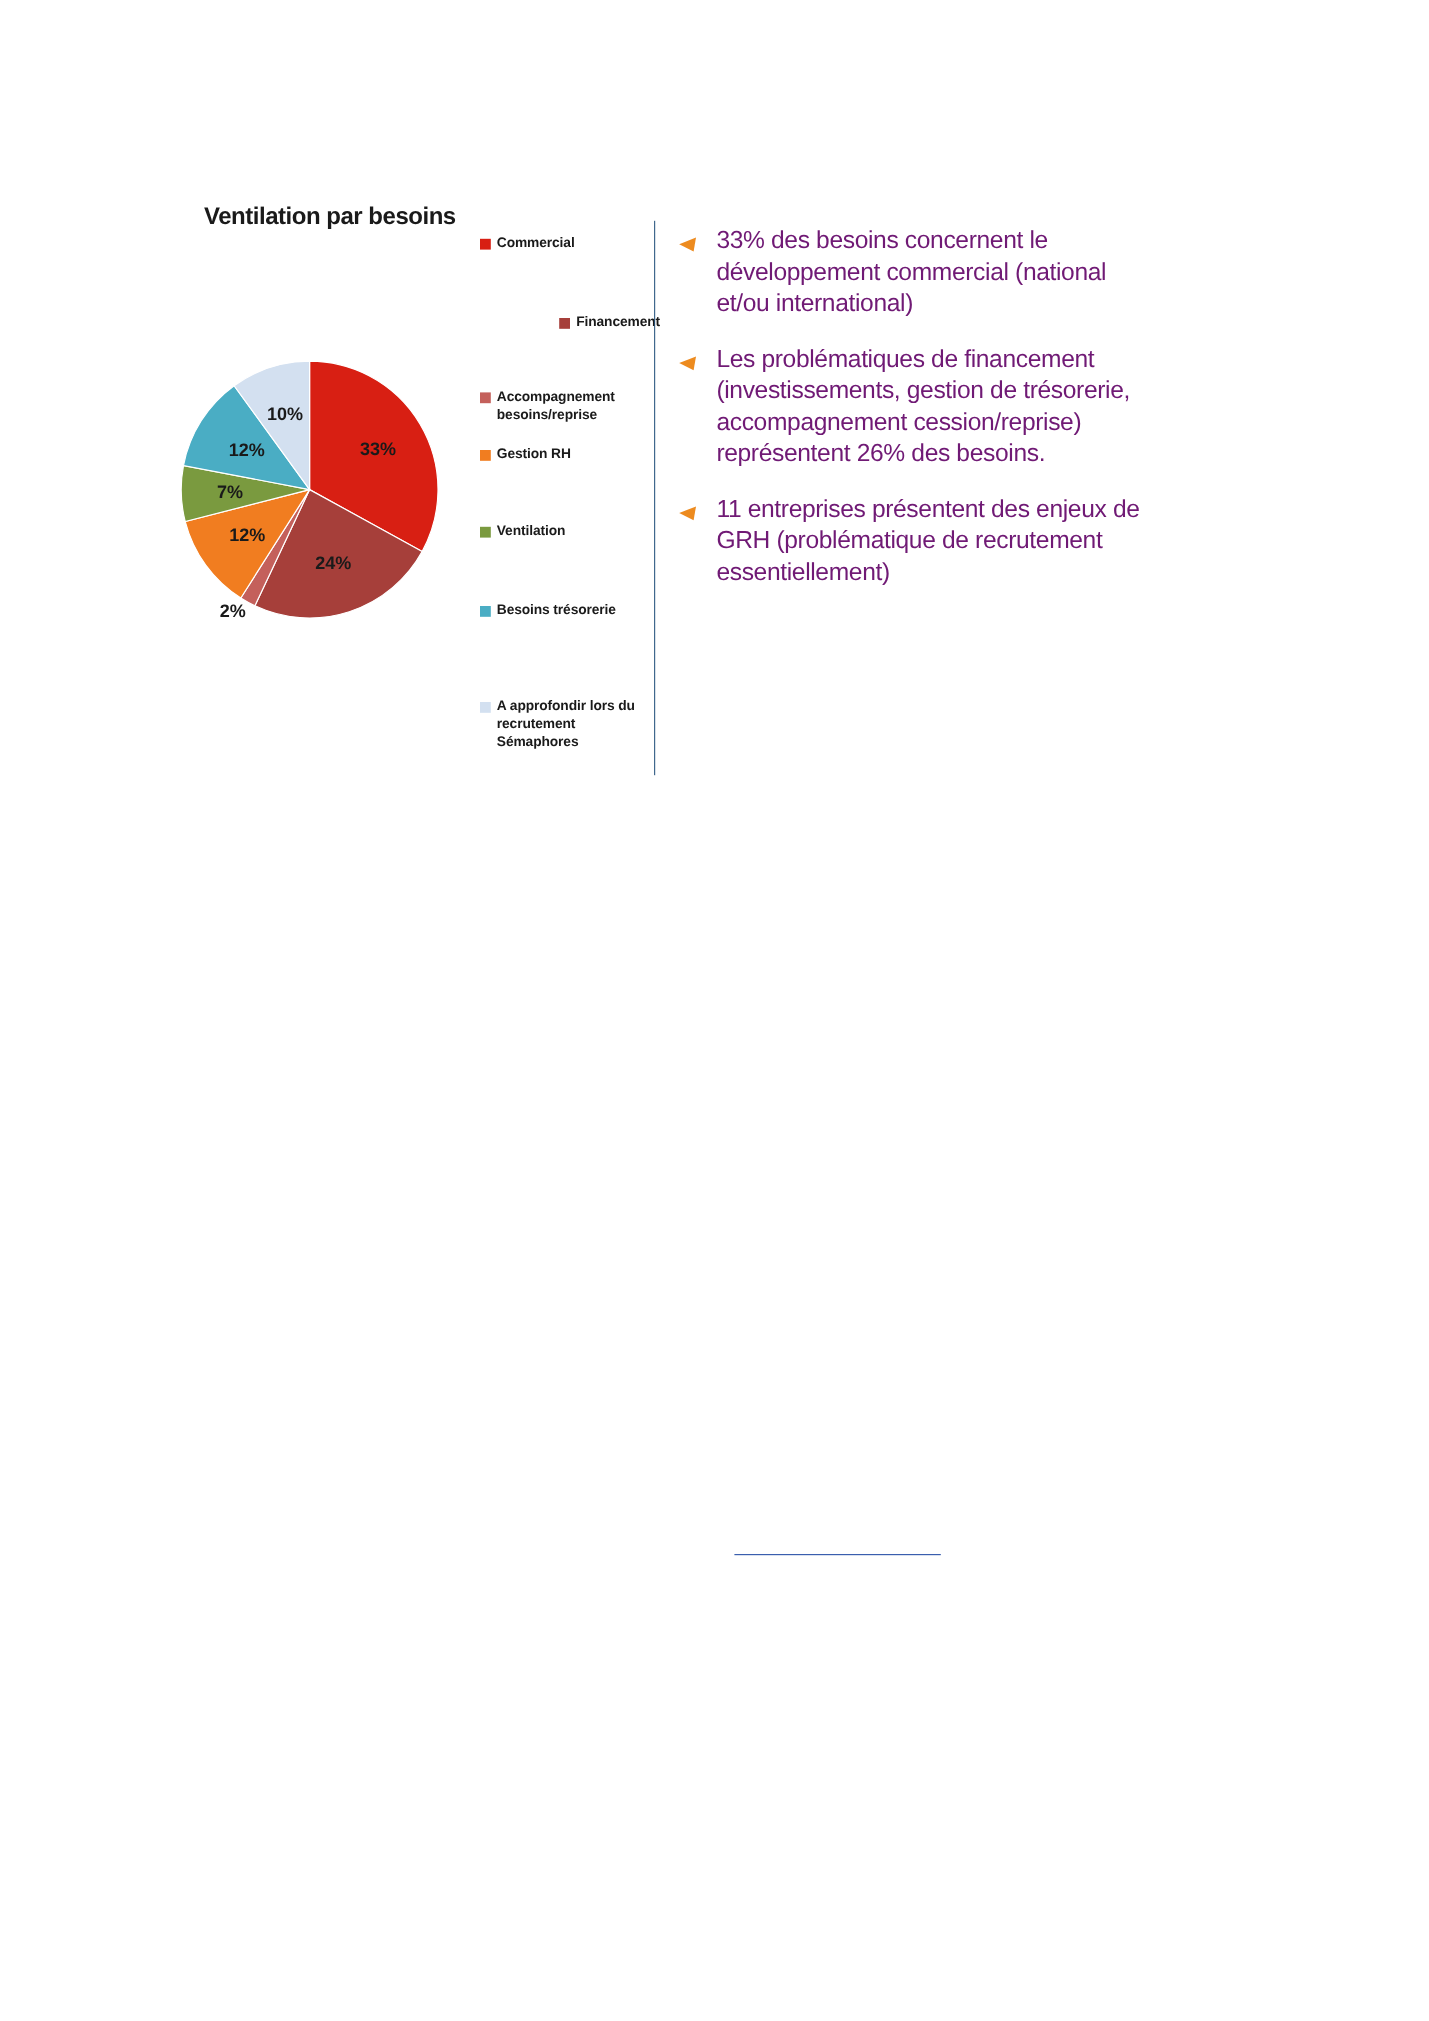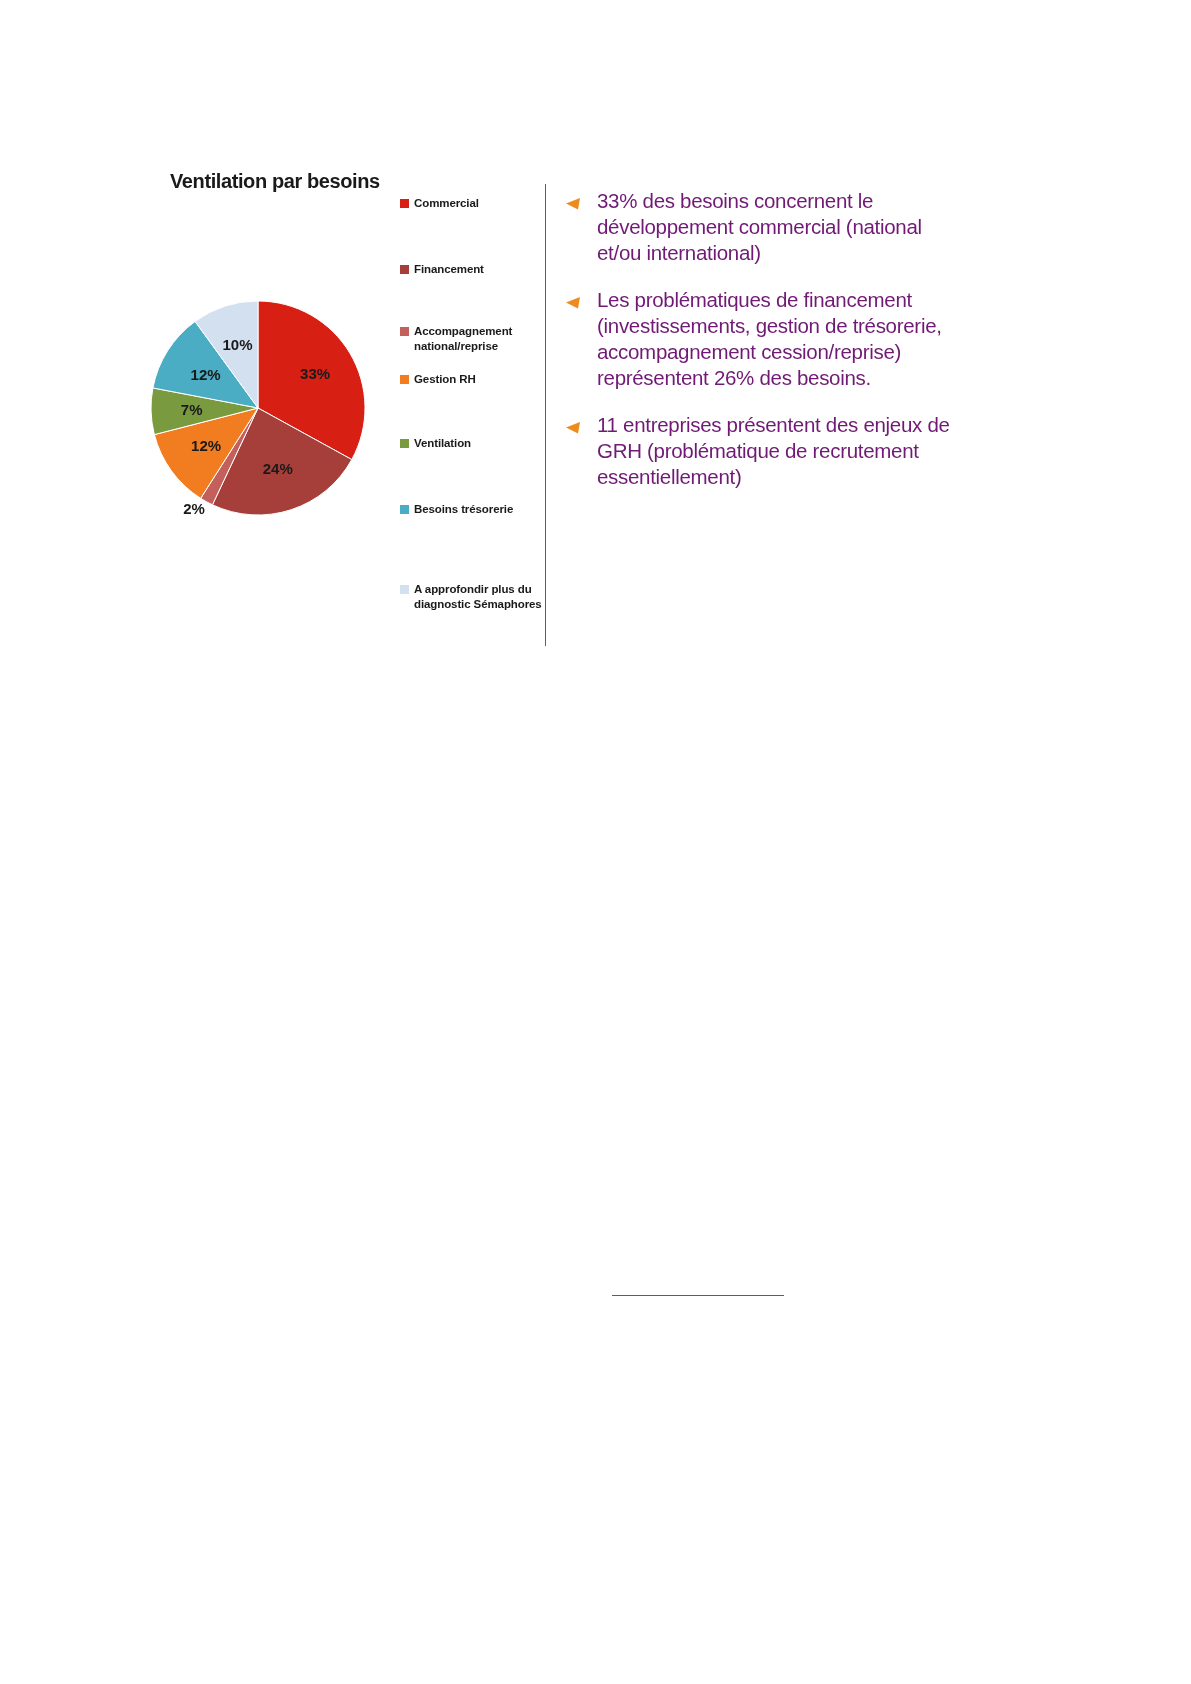--- a/index.html
+++ b/index.html
@@ -190,43 +190,43 @@
       <svg id="pie-outside-labels" width="216" height="70" style="position:absolute;left:0;top:200px;overflow:visible;">
         <text id="label-2pct" class="pie-label" x="44" y="14" text-anchor="middle">2%</text>
       </svg>
     </div>
 
     <div id="legend">
         <div class="legend-item" style="top: 0px;">
           <span class="legend-swatch" style="background: rgb(216, 31, 19);"></span>
           <span class="legend-label">Commercial</span>
         </div>
-        <div class="legend-item" style="top: 66px;">
+        <div class="legend-item" style="top: 66px; justify-content: flex-end;">
           <span class="legend-swatch" style="background: rgb(166, 63, 58);"></span>
           <span class="legend-label">Financement</span>
         </div>
         <div class="legend-item" style="top: 128px;">
           <span class="legend-swatch" style="background: rgb(196, 96, 91);"></span>
-          <span class="legend-label">Accompagnement national/reprise</span>
+          <span class="legend-label">Accompagnement besoins/reprise</span>
         </div>
         <div class="legend-item" style="top: 176px;">
           <span class="legend-swatch" style="background: rgb(241, 125, 32);"></span>
           <span class="legend-label">Gestion RH</span>
         </div>
         <div class="legend-item" style="top: 240px;">
           <span class="legend-swatch" style="background: rgb(122, 154, 63);"></span>
           <span class="legend-label">Ventilation</span>
         </div>
         <div class="legend-item" style="top: 306px;">
           <span class="legend-swatch" style="background: rgb(74, 173, 196);"></span>
           <span class="legend-label">Besoins trésorerie</span>
         </div>
         <div class="legend-item" style="top: 386px;">
           <span class="legend-swatch" style="background: rgb(211, 224, 240);"></span>
-          <span class="legend-label">A approfondir  plus du diagnostic Sémaphores</span>
+          <span class="legend-label">A approfondir  lors du recrutement Sémaphores</span>
         </div>
       </div>
 
   </div>
 
   <div id="divider"></div>
 
   <div id="bullets">
       <div class="bullet-row">
         <div class="bullet-marker">

